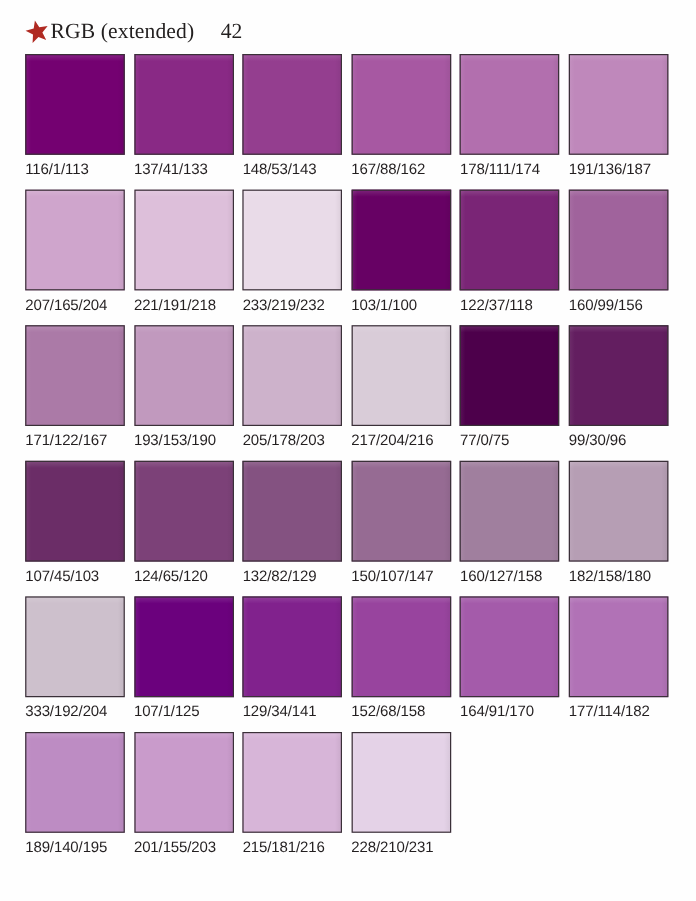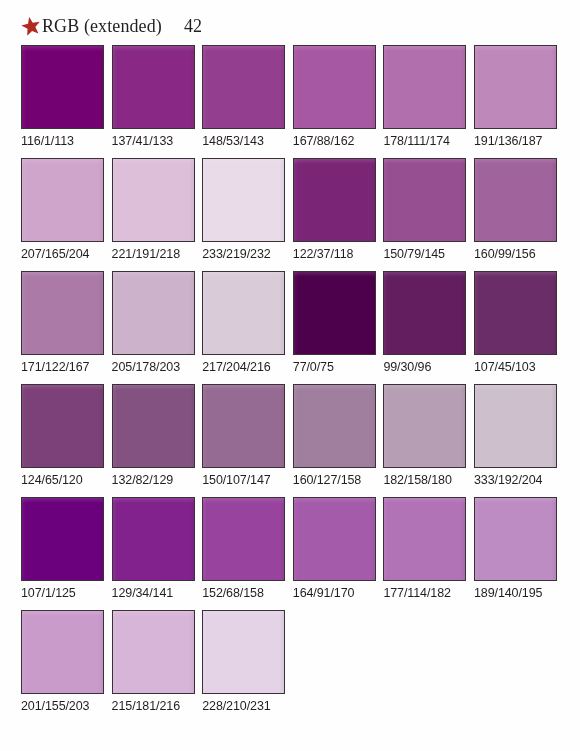--- a/index.html
+++ b/index.html
@@ -153,36 +153,40 @@
       </div>
       <div class="swatch-cell">
         <div class="swatch-chip" style="background-color: rgb(221, 191, 218); border-color: rgb(58, 48, 56);"></div>
         <div class="swatch-label">221/191/218</div>
       </div>
       <div class="swatch-cell">
         <div class="swatch-chip" style="background-color: rgb(233, 219, 232); border-color: rgb(58, 48, 56);"></div>
         <div class="swatch-label">233/219/232</div>
       </div>
       <div class="swatch-cell">
+        <div class="swatch-chip" style="background-color: rgb(103, 1, 100); border-color: rgb(58, 48, 56);"></div>
+        <div class="swatch-label">103/1/100</div>
+      </div>
+      <div class="swatch-cell">
         <div class="swatch-chip" style="background-color: rgb(122, 37, 118); border-color: rgb(58, 48, 56);"></div>
         <div class="swatch-label">122/37/118</div>
       </div>
       <div class="swatch-cell">
-        <div class="swatch-chip" style="background-color: rgb(150, 79, 145); border-color: rgb(58, 48, 56);"></div>
-        <div class="swatch-label">150/79/145</div>
-      </div>
-      <div class="swatch-cell">
         <div class="swatch-chip" style="background-color: rgb(160, 99, 156); border-color: rgb(58, 48, 56);"></div>
         <div class="swatch-label">160/99/156</div>
       </div>
       <div class="swatch-cell">
         <div class="swatch-chip" style="background-color: rgb(171, 122, 167); border-color: rgb(58, 48, 56);"></div>
         <div class="swatch-label">171/122/167</div>
       </div>
       <div class="swatch-cell">
+        <div class="swatch-chip" style="background-color: rgb(193, 153, 190); border-color: rgb(58, 48, 56);"></div>
+        <div class="swatch-label">193/153/190</div>
+      </div>
+      <div class="swatch-cell">
         <div class="swatch-chip" style="background-color: rgb(205, 178, 203); border-color: rgb(58, 48, 56);"></div>
         <div class="swatch-label">205/178/203</div>
       </div>
       <div class="swatch-cell">
         <div class="swatch-chip" style="background-color: rgb(217, 204, 216); border-color: rgb(58, 48, 56);"></div>
         <div class="swatch-label">217/204/216</div>
       </div>
       <div class="swatch-cell">
         <div class="swatch-chip" style="background-color: rgb(77, 0, 75); border-color: rgb(58, 48, 56);"></div>
         <div class="swatch-label">77/0/75</div>

